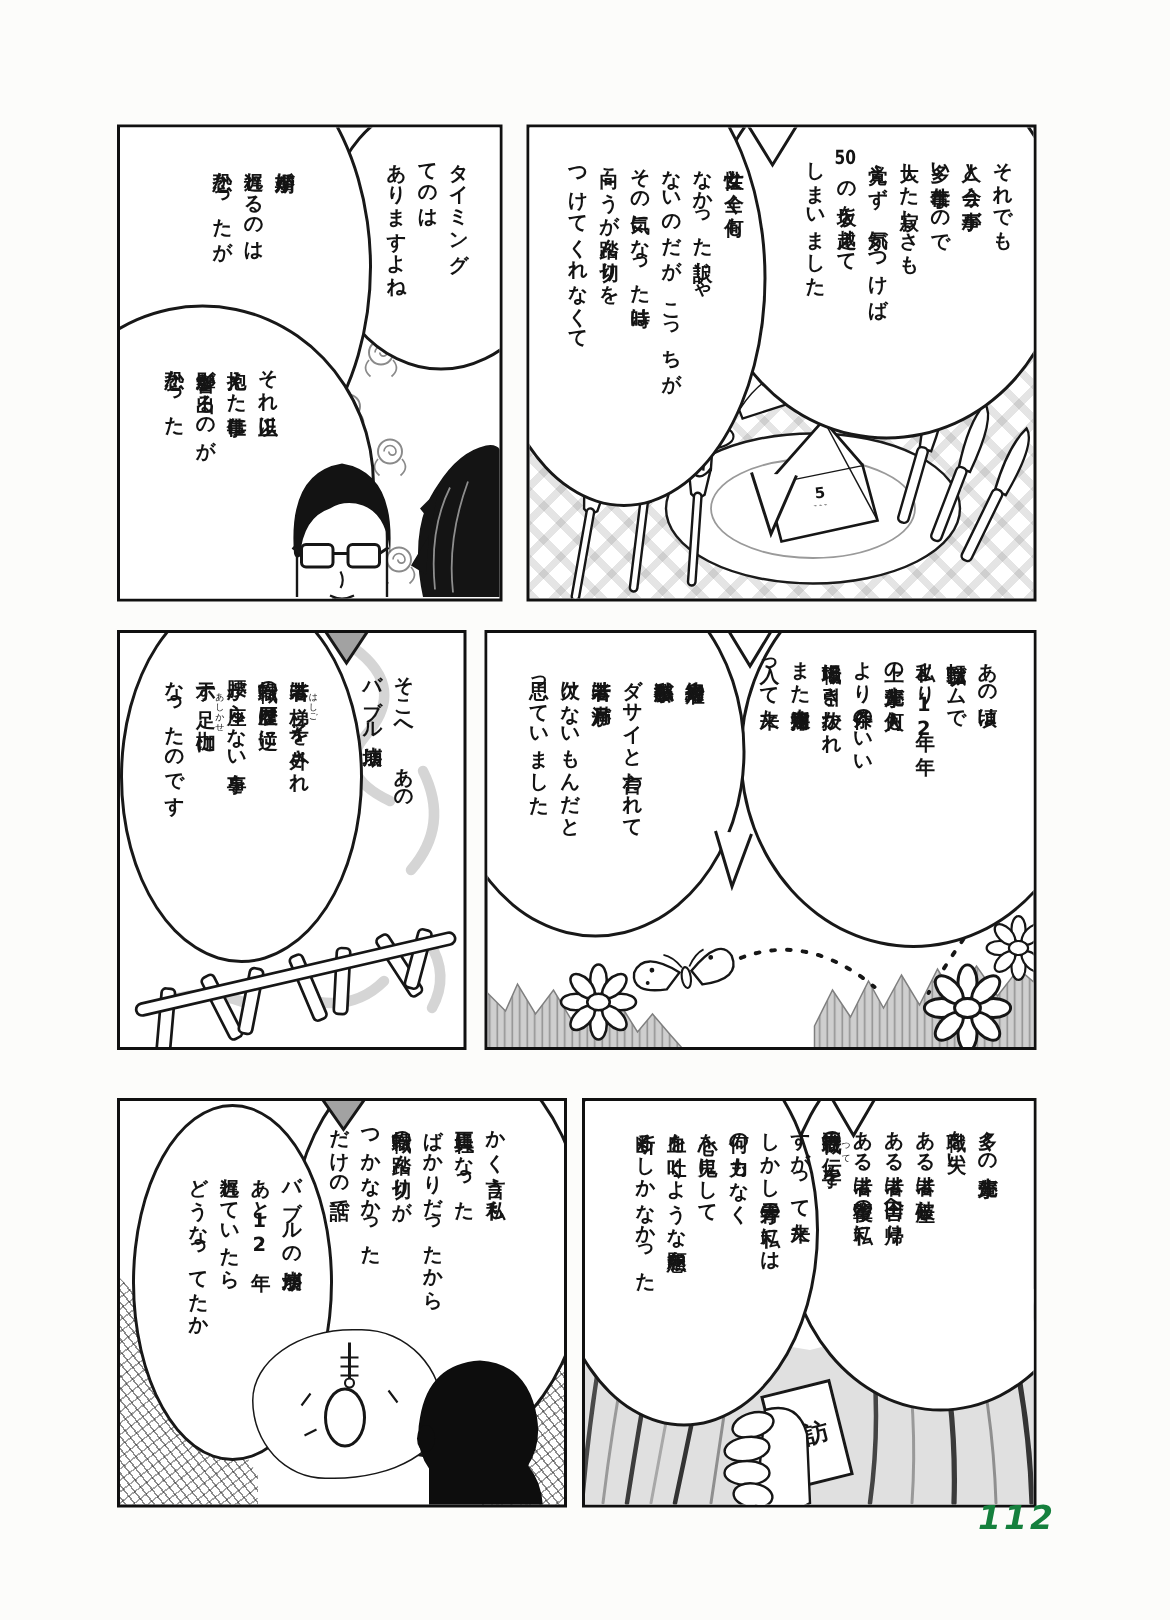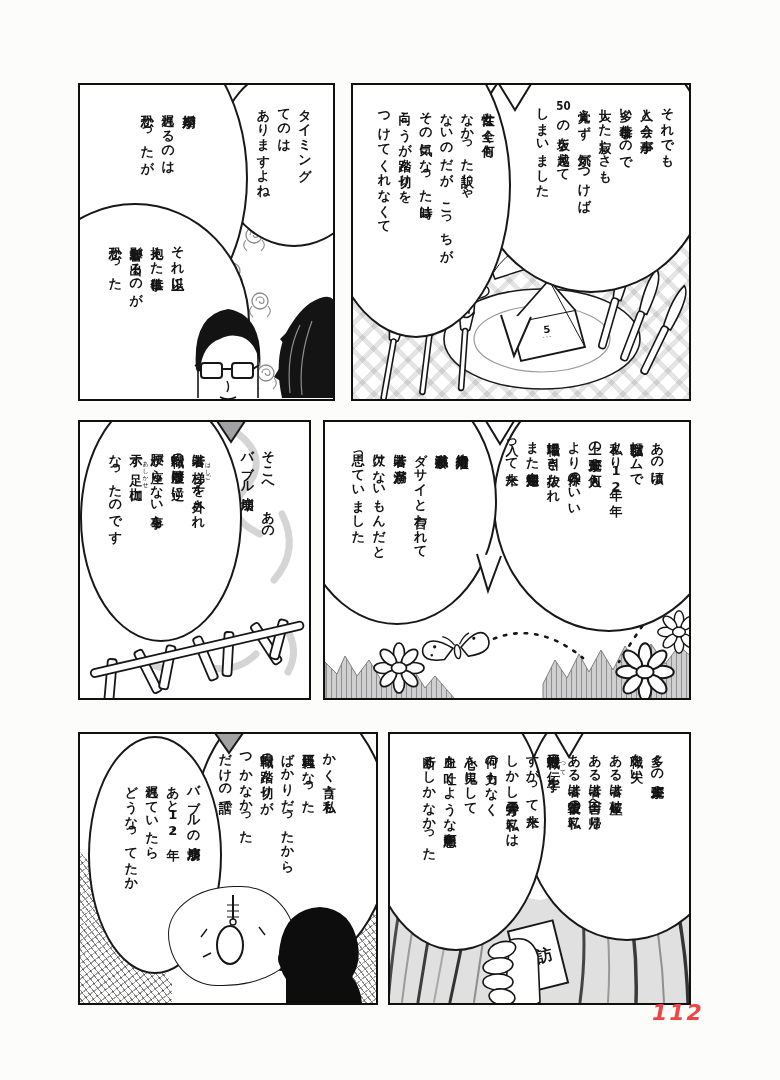--- a/index.html
+++ b/index.html
@@ -55,21 +55,21 @@
     position:absolute; z-index:5; writing-mode:vertical-rl; text-orientation:upright;
     font-size:16px; font-weight:700; transform:rotate(-14deg);
   }
   .tentnum{
     position:absolute; z-index:2; font-size:10px; font-weight:700;
     transform:rotate(-6deg); text-align:center; line-height:1;
   }
   .tentsub{ display:block; font-size:4px; font-weight:400; letter-spacing:1px; color:#555; }
   .pagenum{
     position:absolute; left:652px; top:1000px; z-index:2;
-    font-size:22px; font-weight:700; font-style:italic; letter-spacing:2px; color:#ef4444;
+    font-size:22px; font-weight:700; font-style:italic; letter-spacing:2px; color:#15803d;
   }
   svg{ display:block; overflow:visible; }
 </style>
 </head>
 <body>
 
 <div class="sheet">
 
   <svg width="0" height="0">
     <defs>

